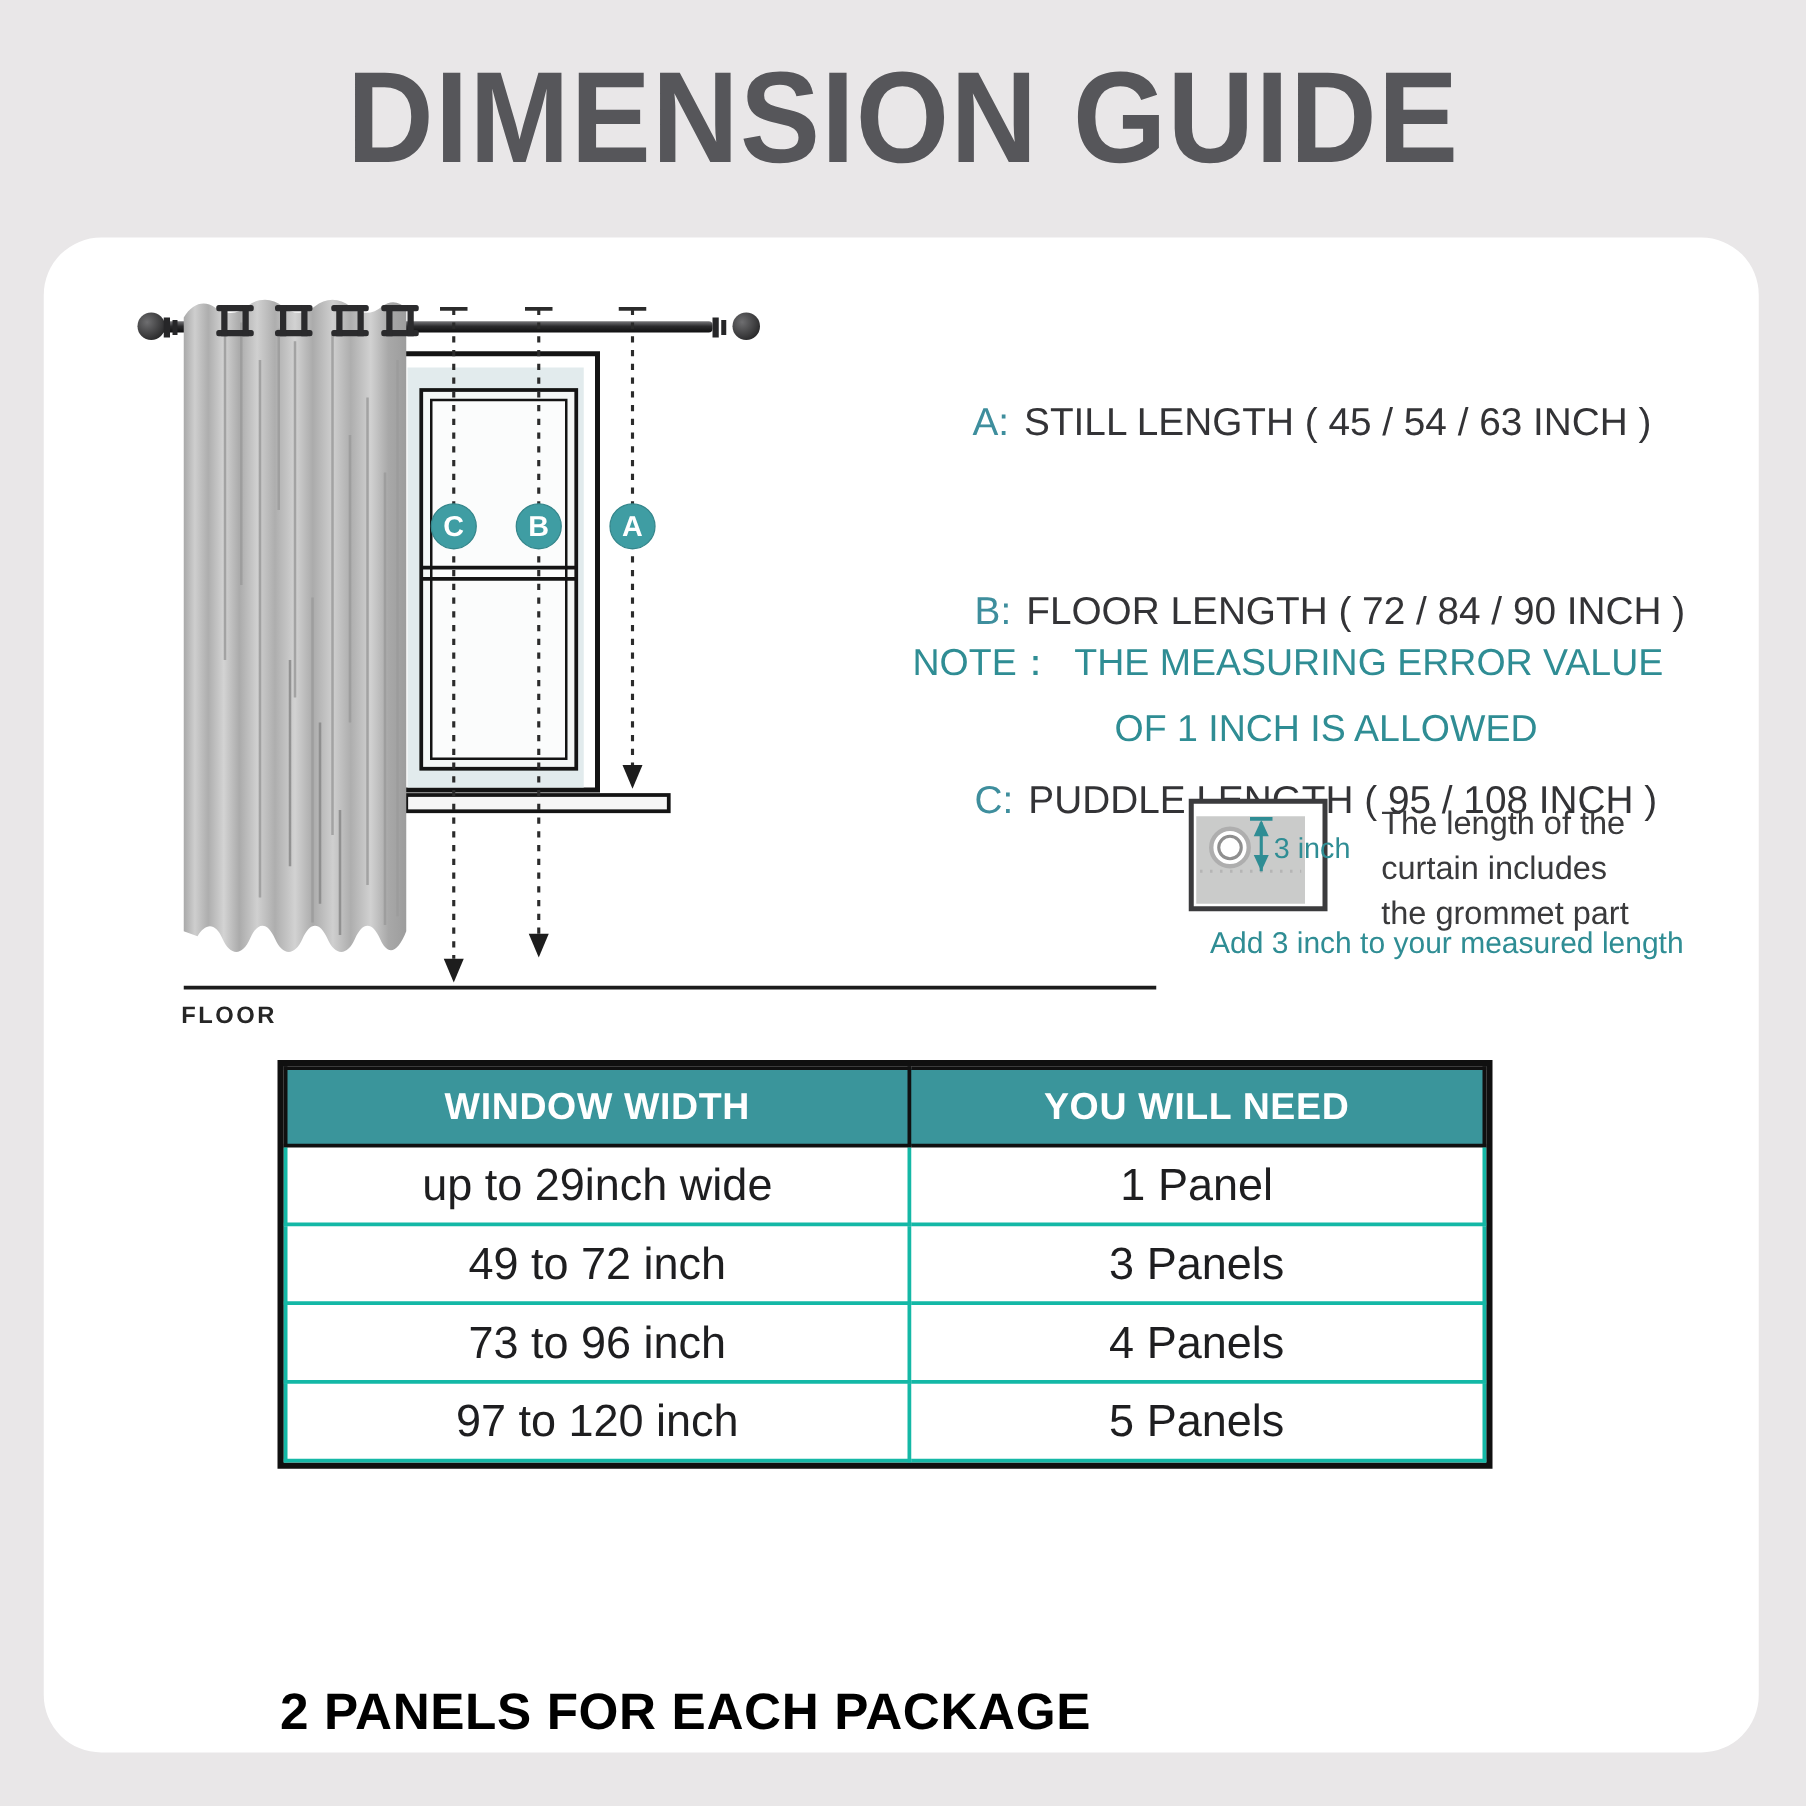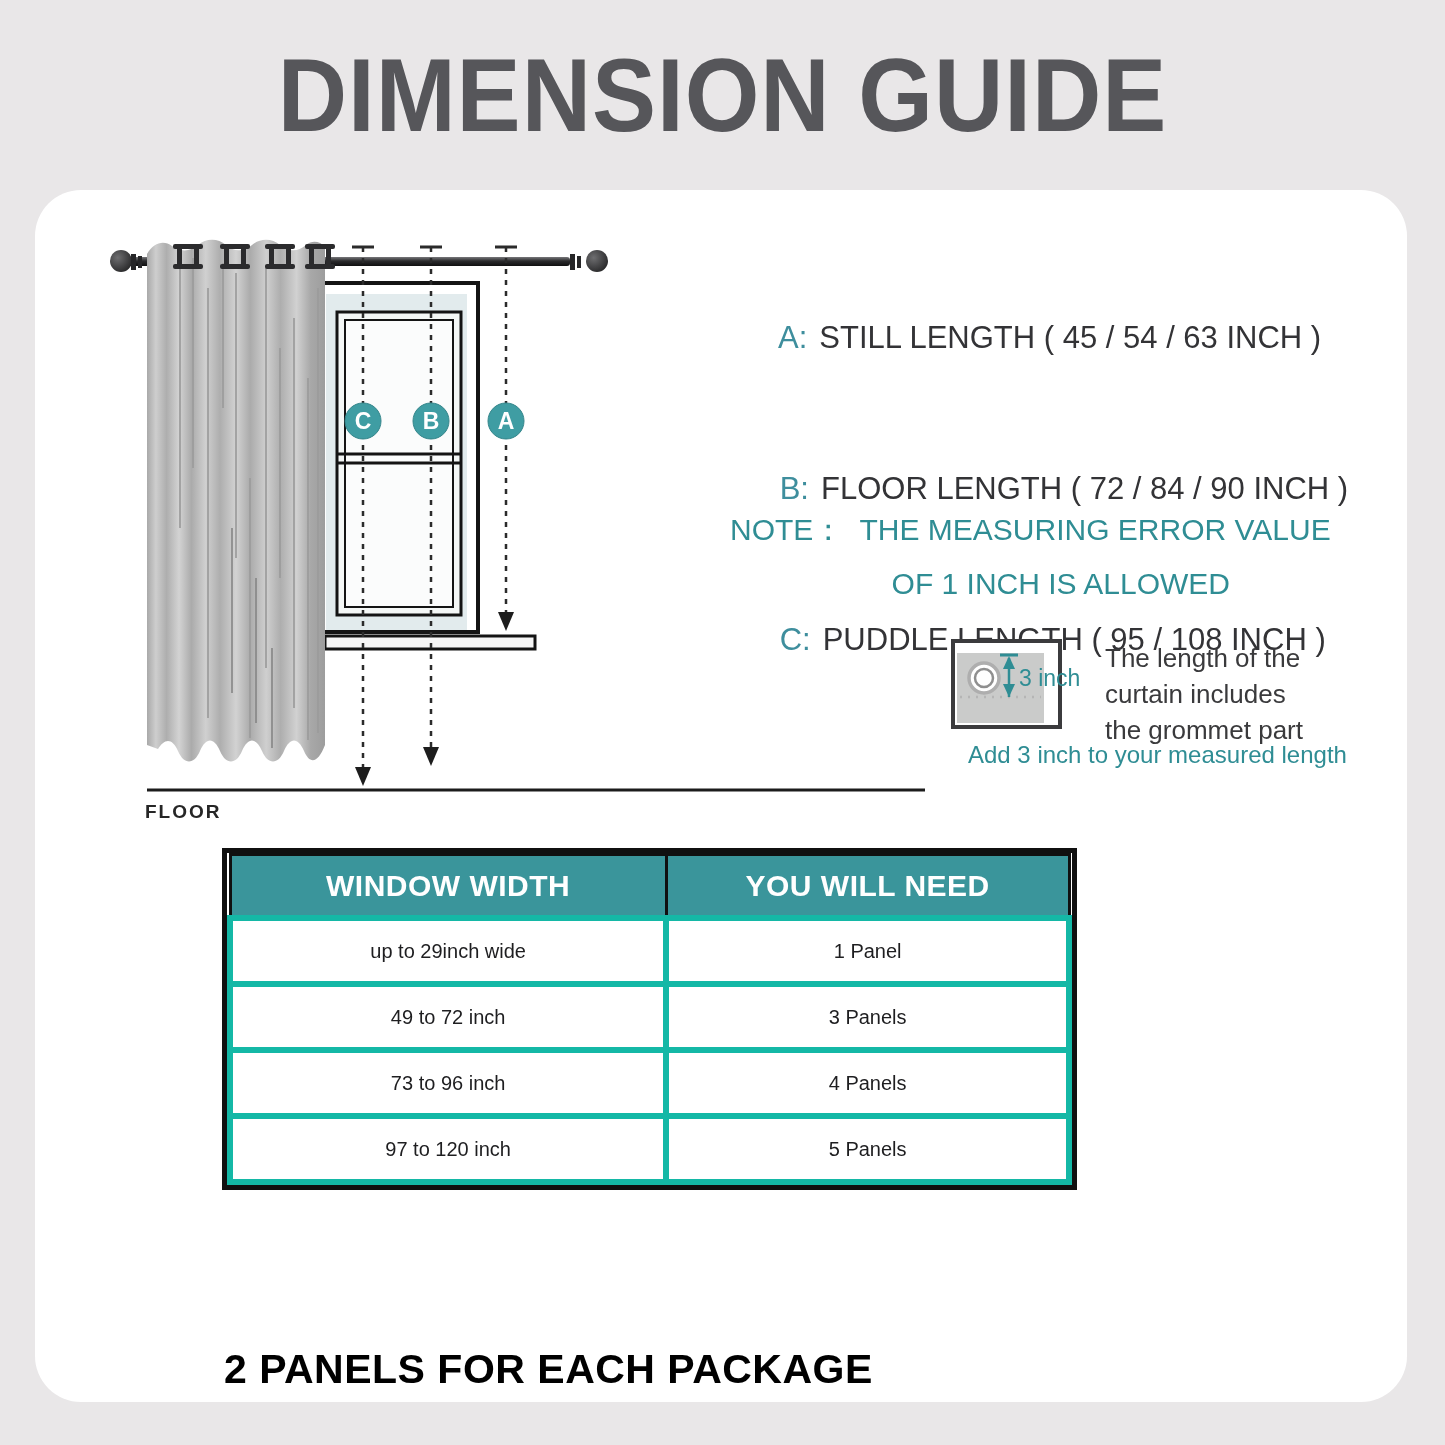--- a/index.html
+++ b/index.html
@@ -27,32 +27,32 @@
   .len-prefix{color:#3e8e9d;margin-right:12px;}
 
   .note{position:absolute;left:730px;top:510px;width:500px;color:#2f8d94;font-size:30px;}
   .note-line1{white-space:pre;}
   .note-line2{margin-top:16px;text-align:right;white-space:pre;}
 
   .grommet-desc{position:absolute;left:1105px;top:640px;font-size:26px;line-height:36px;color:#3a3a3c;}
   .grommet-tip{position:absolute;left:968px;top:741px;font-size:24px;color:#2f8d94;white-space:nowrap;}
 
   .table-wrap{
-    position:absolute;left:222px;top:848px;width:855px;
+    position:absolute;left:222px;top:848px;width:972px;
     border:5px solid #101010;box-sizing:border-box;background:#fff;
   }
   table.panels{width:100%;border-collapse:collapse;table-layout:fixed;}
   table.panels th{
     height:57px;background:#3a959b;color:#ffffff;
     font-size:30px;font-weight:700;letter-spacing:.5px;
     border:3px solid #101010;text-align:center;
   }
   table.panels td{
-    height:58px;font-size:20px;color:#1e1e20;text-align:center;
-    border:6px solid #14b8a6;background:#ffffff;font-weight:400;
+    height:58px;font-size:36px;color:#1e1e20;text-align:center;
+    border:3px solid #14b8a6;background:#ffffff;font-weight:400;
   }
   .col-left{width:52%;}
   .footer-caption{
     position:absolute;left:224px;top:1346px;
     font-size:41px;font-weight:700;color:#000000;letter-spacing:.5px;text-align:right;
   }
 </style>
 </head>
 <body>
 

